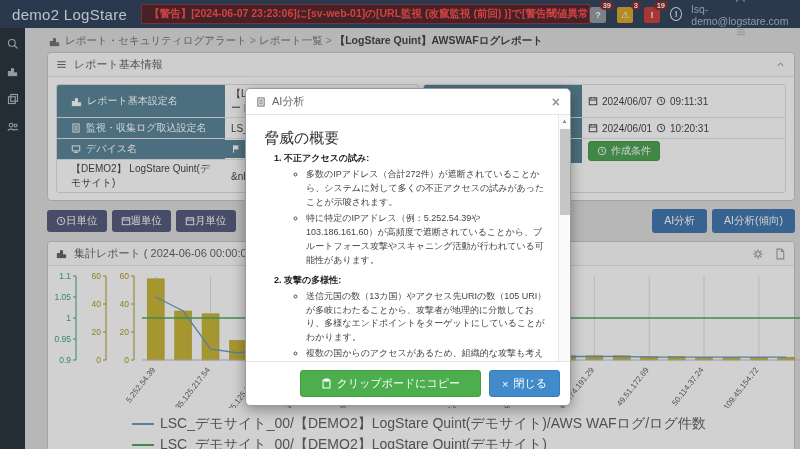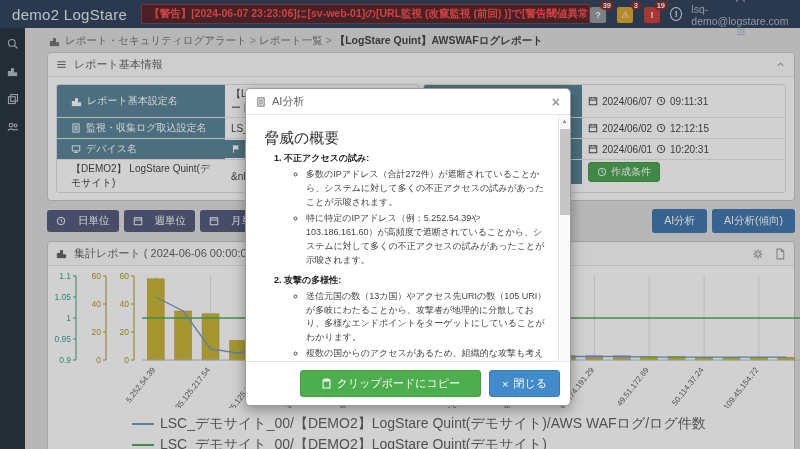--- a/index.html
+++ b/index.html
@@ -37,21 +37,21 @@
   .irow { display:flex; border-bottom:1px solid #e3e3e3; min-height:21px; font-size:10px; align-items:stretch; }
   .irow:last-child { border-bottom:none; }
   .ilabel { width:168px; background:#4c7d90; color:#fff; display:flex; align-items:center; gap:5px; padding:2px 14px; flex-shrink:0; }
   .ilabel.plain { background:transparent; color:#333; }
   .ivalue { flex:1; display:flex; align-items:center; gap:4px; padding:2px 6px; color:#333; }
   .chip { background:#4c7d90; color:#fff; display:flex; align-items:center; gap:4px; padding:2px 6px; margin:-2px -6px; flex:1; }
   .rlabel { width:158px; }
   .btn-green { background:#3f9e47; border:1px solid #37903e; color:#fff; font-size:10px; border-radius:3px; padding:2px 8px; display:inline-flex; align-items:center; gap:4px; cursor:pointer; }
 
   .toolbar { display:flex; align-items:center; gap:5px; padding:2px 10px 8px 10px; }
-  .btn-unit { background:#474f74; color:#fff; font-size:10.5px; border:none; border-radius:3px; height:22px; padding:0 9px; display:inline-flex; align-items:center; gap:12px; cursor:pointer; }
+  .btn-unit { background:#474f74; color:#fff; font-size:10.5px; border:none; border-radius:3px; height:22px; padding:0 9px; display:inline-flex; align-items:center; gap:0; cursor:pointer; }
   .btn-prev { background:#2e6d68; color:#fff; border:none; border-radius:3px; height:22px; width:26px; font-size:11px; cursor:pointer; margin-left:4px; }
   .date-input { height:22px; width:240px; border:1px solid #b7b7b7; border-radius:3px; background:#fff; font-size:11px; color:#333; padding-left:30px; font-family:inherit; }
   .toolbar .spacer { flex:1; }
   .btn-ai { background:#326da8; color:#fff; font-size:10.5px; border:none; border-radius:3px; height:24px; padding:0 12px; cursor:pointer; }
 
   .chart-wrap { padding:4px 2px 0 2px; }
   .legend { padding:0 0 8px 84px; }
   .legend-row { display:flex; align-items:center; gap:6px; font-size:14px; color:#555; margin:3px 0; }
   .legend-dash { width:22px; height:0; border-top:2px solid; }
 
@@ -255,41 +255,20 @@
                 </svg>
               </span>
               <span>2024/06/07</span>
               <span class="icon">
                 <svg width="10" height="10" viewBox="0 0 16 16" fill="none" stroke="currentColor" stroke-width="1.5">
                   <circle cx="8" cy="8" r="6"></circle>
                   <path d="M8 4.5V8l2.5 1.8"></path>
                 </svg>
               </span>
               <span>09:11:31</span>
-            </div>
-          </div>
-          <div class="irow">
-            <div class="ilabel rlabel"></div>
-            <div class="ivalue">
-              <span class="icon">
-                <svg width="10" height="10" viewBox="0 0 16 16" fill="none" stroke="currentColor" stroke-width="1.5">
-                  <rect x="2" y="3" width="12" height="11"></rect>
-                  <line x1="2" y1="6.5" x2="14" y2="6.5"></line>
-                  <line x1="5" y1="1.5" x2="5" y2="4"></line>
-                  <line x1="11" y1="1.5" x2="11" y2="4"></line>
-                </svg>
-              </span>
-              <span>2024/06/02</span>
-              <span class="icon">
-                <svg width="10" height="10" viewBox="0 0 16 16" fill="none" stroke="currentColor" stroke-width="1.5">
-                  <circle cx="8" cy="8" r="6"></circle>
-                  <path d="M8 4.5V8l2.5 1.8"></path>
-                </svg>
-              </span>
-              <span>12:12:15</span>
             </div>
           </div>
           <div class="irow">
             <div class="ilabel rlabel"></div>
             <div class="ivalue">
               <span class="icon">
                 <svg width="10" height="10" viewBox="0 0 16 16" fill="none" stroke="currentColor" stroke-width="1.5">
                   <rect x="2" y="3" width="12" height="11"></rect>
                   <line x1="2" y1="6.5" x2="14" y2="6.5"></line>
                   <line x1="5" y1="1.5" x2="5" y2="4"></line>
@@ -501,21 +480,21 @@
   </div>
   <div class="modal-b" id="modal-body">
     <div class="scrollbar">
       <div class="scroll-arrow">▲</div>
       <div class="scroll-thumb"></div>
     </div>
   <h1>脅威の概要</h1>
       <ol>
         <li><span>不正アクセスの試み:</span><ul>
             <li>多数のIPアドレス（合計272件）が遮断されていることから、システムに対して多くの不正アクセスの試みがあったことが示唆されます。</li>
-            <li>特に特定のIPアドレス（例：5.252.54.39や103.186.161.60）が高頻度で遮断されていることから、システムに対して多くの不正アクセスの試みがあったことが示唆されます。</li>
+            <li>特に特定のIPアドレス（例：5.252.54.39や103.186.161.60）が高頻度で遮断されていることから、ブルートフォース攻撃やスキャニング活動が行われている可能性があります。</li>
           </ul></li>
         <li><span>攻撃の多様性:</span><ul>
             <li>送信元国の数（13カ国）やアクセス先URIの数（105 URI）が多岐にわたることから、攻撃者が地理的に分散しており、多様なエンドポイントをターゲットにしていることがわかります。</li>
             <li>複数の国からのアクセスがあるため、組織的な攻撃も考えられます。</li>
           </ul></li>
       </ol>
     </div>
   <div class="modal-f">
     <button class="btn-copy">
       <span class="icon" id="md-clip">

